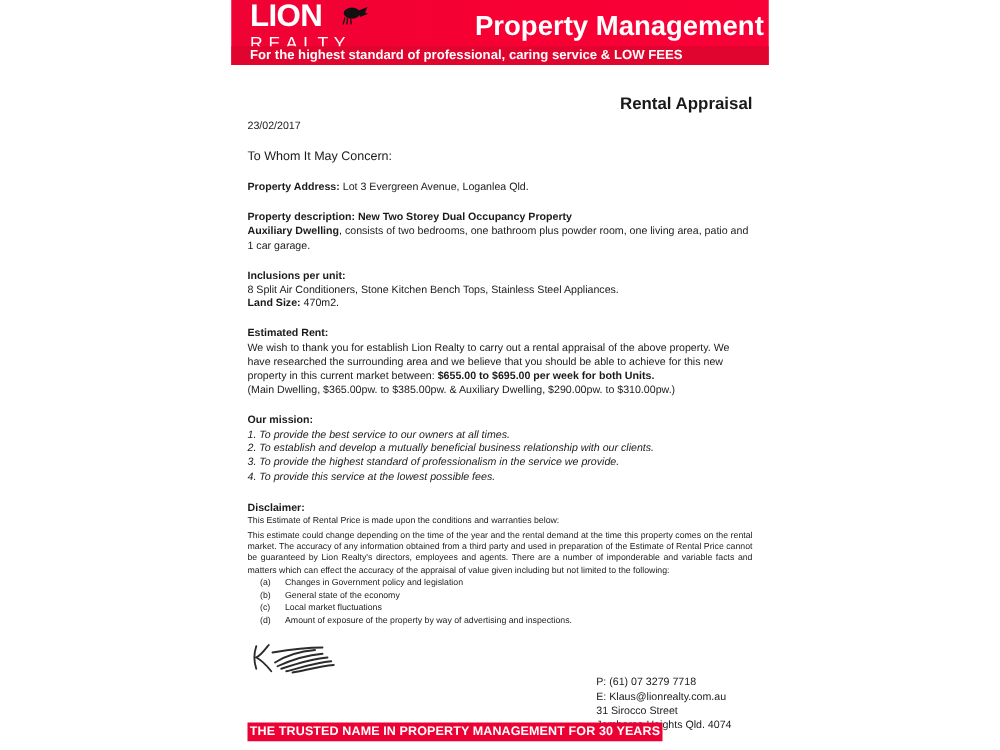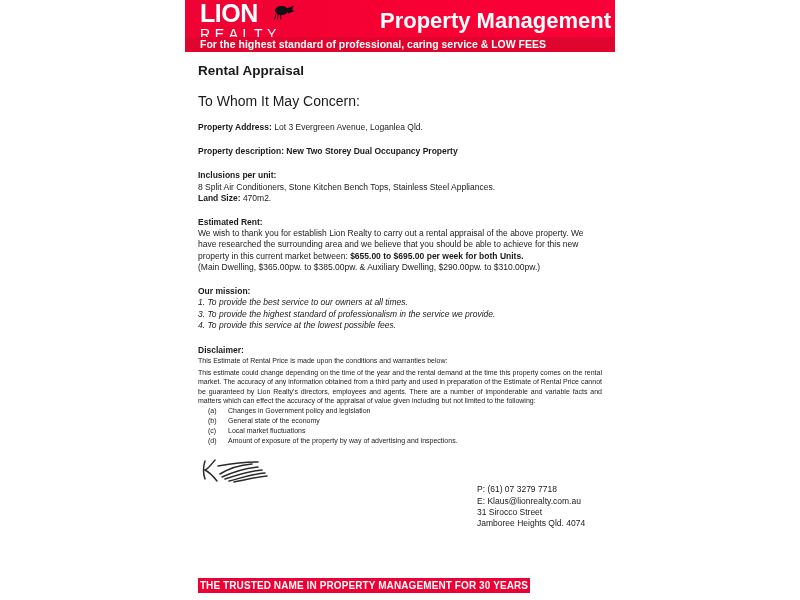--- a/index.html
+++ b/index.html
@@ -86,32 +86,32 @@
     box-sizing: border-box;
   }
 
   
   .doc-body {
     position: relative;
     padding: 0 13px;
     color: #1a1a1a;
   }
   .doc-title {
-    text-align: left;
+    text-align: right;
     font-size: 13.5px;
     font-weight: bold;
-    margin-top: 11px;
+    margin-top: 23px;
     letter-spacing: 0px;
   }
   .date-line {
     font-size: 8.5px;
     margin-top: 5px;
   }
   .salutation {
-    font-size: 14px;
+    font-size: 10px;
     margin-top: 15px;
   }
   .para {
     font-size: 8.5px;
     line-height: 11.2px;
     margin-top: 13px;
   }
   .para.tight { margin-top: 0px; }
   .para b { font-weight: bold; }
 
@@ -220,45 +220,48 @@
 
     <div class="header-title">Property Management</div>
 
     <div class="header-tagline">For the highest standard of professional, caring service &amp; LOW FEES</div>
   </div>
 
   <div class="doc-body">
 
     <div class="doc-title">Rental Appraisal</div>
 
+    <div class="date-line">23/02/2017</div>
 
     <div class="salutation">To Whom It May Concern:</div>
 
     <div class="para"><b>Property Address:</b><span> Lot 3 Evergreen Avenue, Loganlea Qld.</span></div>
 
     <div class="para"><b>Property description: New Two Storey Dual Occupancy Property</b></div>
 
 
+    <div class="para tight"><b>Auxiliary Dwelling</b><span>, consists of two bedrooms, one bathroom plus powder room, one living area, patio and 1 car garage.</span></div>
 
     <div class="para"><b>Inclusions per unit:</b></div>
 
     <div class="para tight">8 Split Air Conditioners, Stone Kitchen Bench Tops, Stainless Steel Appliances.</div>
 
     <div class="para tight"><b>Land Size:</b><span> 470m2.</span></div>
 
     <div class="para"><b>Estimated Rent:</b></div>
 
     <div class="para tight"><span>We wish to thank you for establish Lion Realty to carry out a rental appraisal of the above property. We have researched the surrounding area and we believe that you should be able to achieve for this new property in this current market between: </span><b>$655.00 to $695.00 per week for both Units.</b></div>
 
     <div class="para tight">(Main Dwelling, $365.00pw. to $385.00pw. &amp; Auxiliary Dwelling, $290.00pw. to $310.00pw.)</div>
 
     <div class="para"><b>Our mission:</b></div>
 
     <ul class="mission-list">
       <li>1. To provide the best service to our owners at all times.</li>
+      <li>2. To establish and develop a mutually beneficial business relationship with our clients.</li>
       <li>3. To provide the highest standard of professionalism in the service we provide.</li>
       <li>4. To provide this service at the lowest possible fees.</li>
     </ul>
 
     <div class="disclaimer-head">Disclaimer:</div>
 
     <div class="disclaimer-lead">This Estimate of Rental Price is made upon the conditions and warranties below:</div>
 
     <div class="disclaimer-body">This estimate could change depending on the time of the year and the rental demand at the time this property comes on the rental market. The accuracy of any information obtained from a third party and used in preparation of the Estimate of Rental Price cannot be guaranteed by Lion Realty's directors, employees and agents. There are a number of imponderable and variable facts and matters which can effect the accuracy of the appraisal of value given including but not limited to the following:</div>
 

